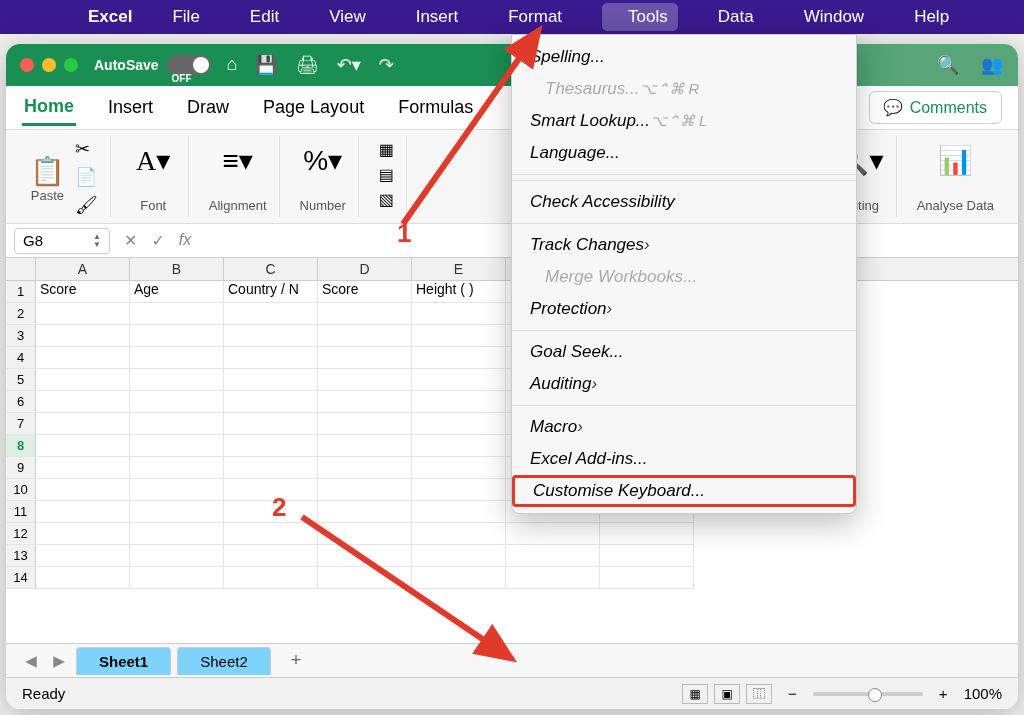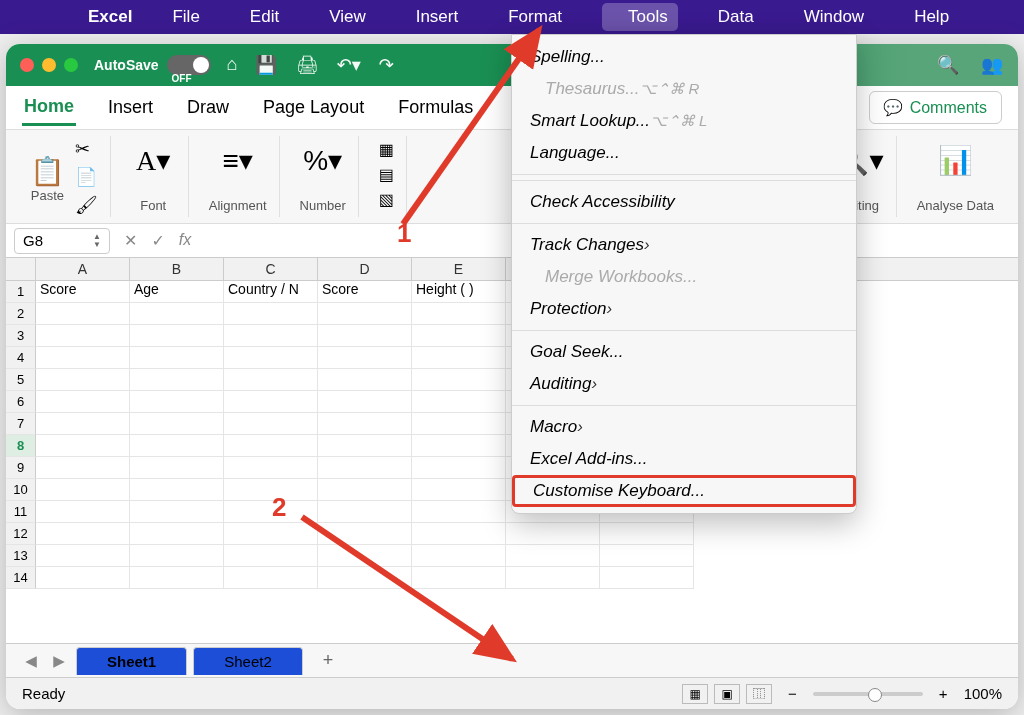--- a/index.html
+++ b/index.html
@@ -58,21 +58,21 @@
 .corner{width:30px; height:22px; border-right:1px solid #ccc; background:#f1f1f1;}
 .colh{width:94px; height:22px; border-right:1px solid #ccc; text-align:center; font-size:14px; line-height:22px; color:#333;}
 .row{display:flex; height:22px;}
 .rowh{width:30px; text-align:center; font-size:13px; border-right:1px solid #ccc; border-bottom:1px solid #e5e5e5; background:#f1f1f1; line-height:22px;}
 .rowh.active{background:#dfeee3; color:#1a8f53; font-weight:600;}
 .cell{width:94px; height:22px; border-right:1px solid #e5e5e5; border-bottom:1px solid #e5e5e5; font-size:14px; padding:0 4px; overflow:hidden; white-space:nowrap;}
 
 
 .sheetbar{height:34px; background:#f7f7f7; border-top:1px solid #ccc; display:flex; align-items:center; padding:0 14px; gap:6px; font-size:15px;}
 .navbtn{width:22px; text-align:center; color:#888;}
-.sheet-tab{padding:5px 30px; border:1px solid #ccc; border-bottom:none; background:#1d4ed8; border-radius:4px 4px 0 0;}
+.sheet-tab{padding:5px 22px; border:1px solid #ccc; border-bottom:none; background:#7dd3fc; border-radius:4px 4px 0 0;}
 .sheet-tab.active{font-weight:600;}
 .addsheet{padding:5px 14px; font-size:18px; color:#666;}
 
 
 .statusbar{height:32px; background:#f1f1f1; border-top:1px solid #ccc; display:flex; align-items:center; padding:0 16px; font-size:15px; gap:16px;}
 .statusbar .viewbtns{margin-left:auto; display:flex; gap:6px;}
 .viewbtns span{width:26px; height:20px; border:1px solid #bbb; display:flex; align-items:center; justify-content:center; font-size:12px;}
 .zoom-slider{width:110px; height:4px; background:#ccc; position:relative; border-radius:2px;}
 .zoom-slider::after{content:""; position:absolute; left:50%; top:-4px; width:12px; height:12px; background:#fff; border:1px solid #888; border-radius:50%;}
 

